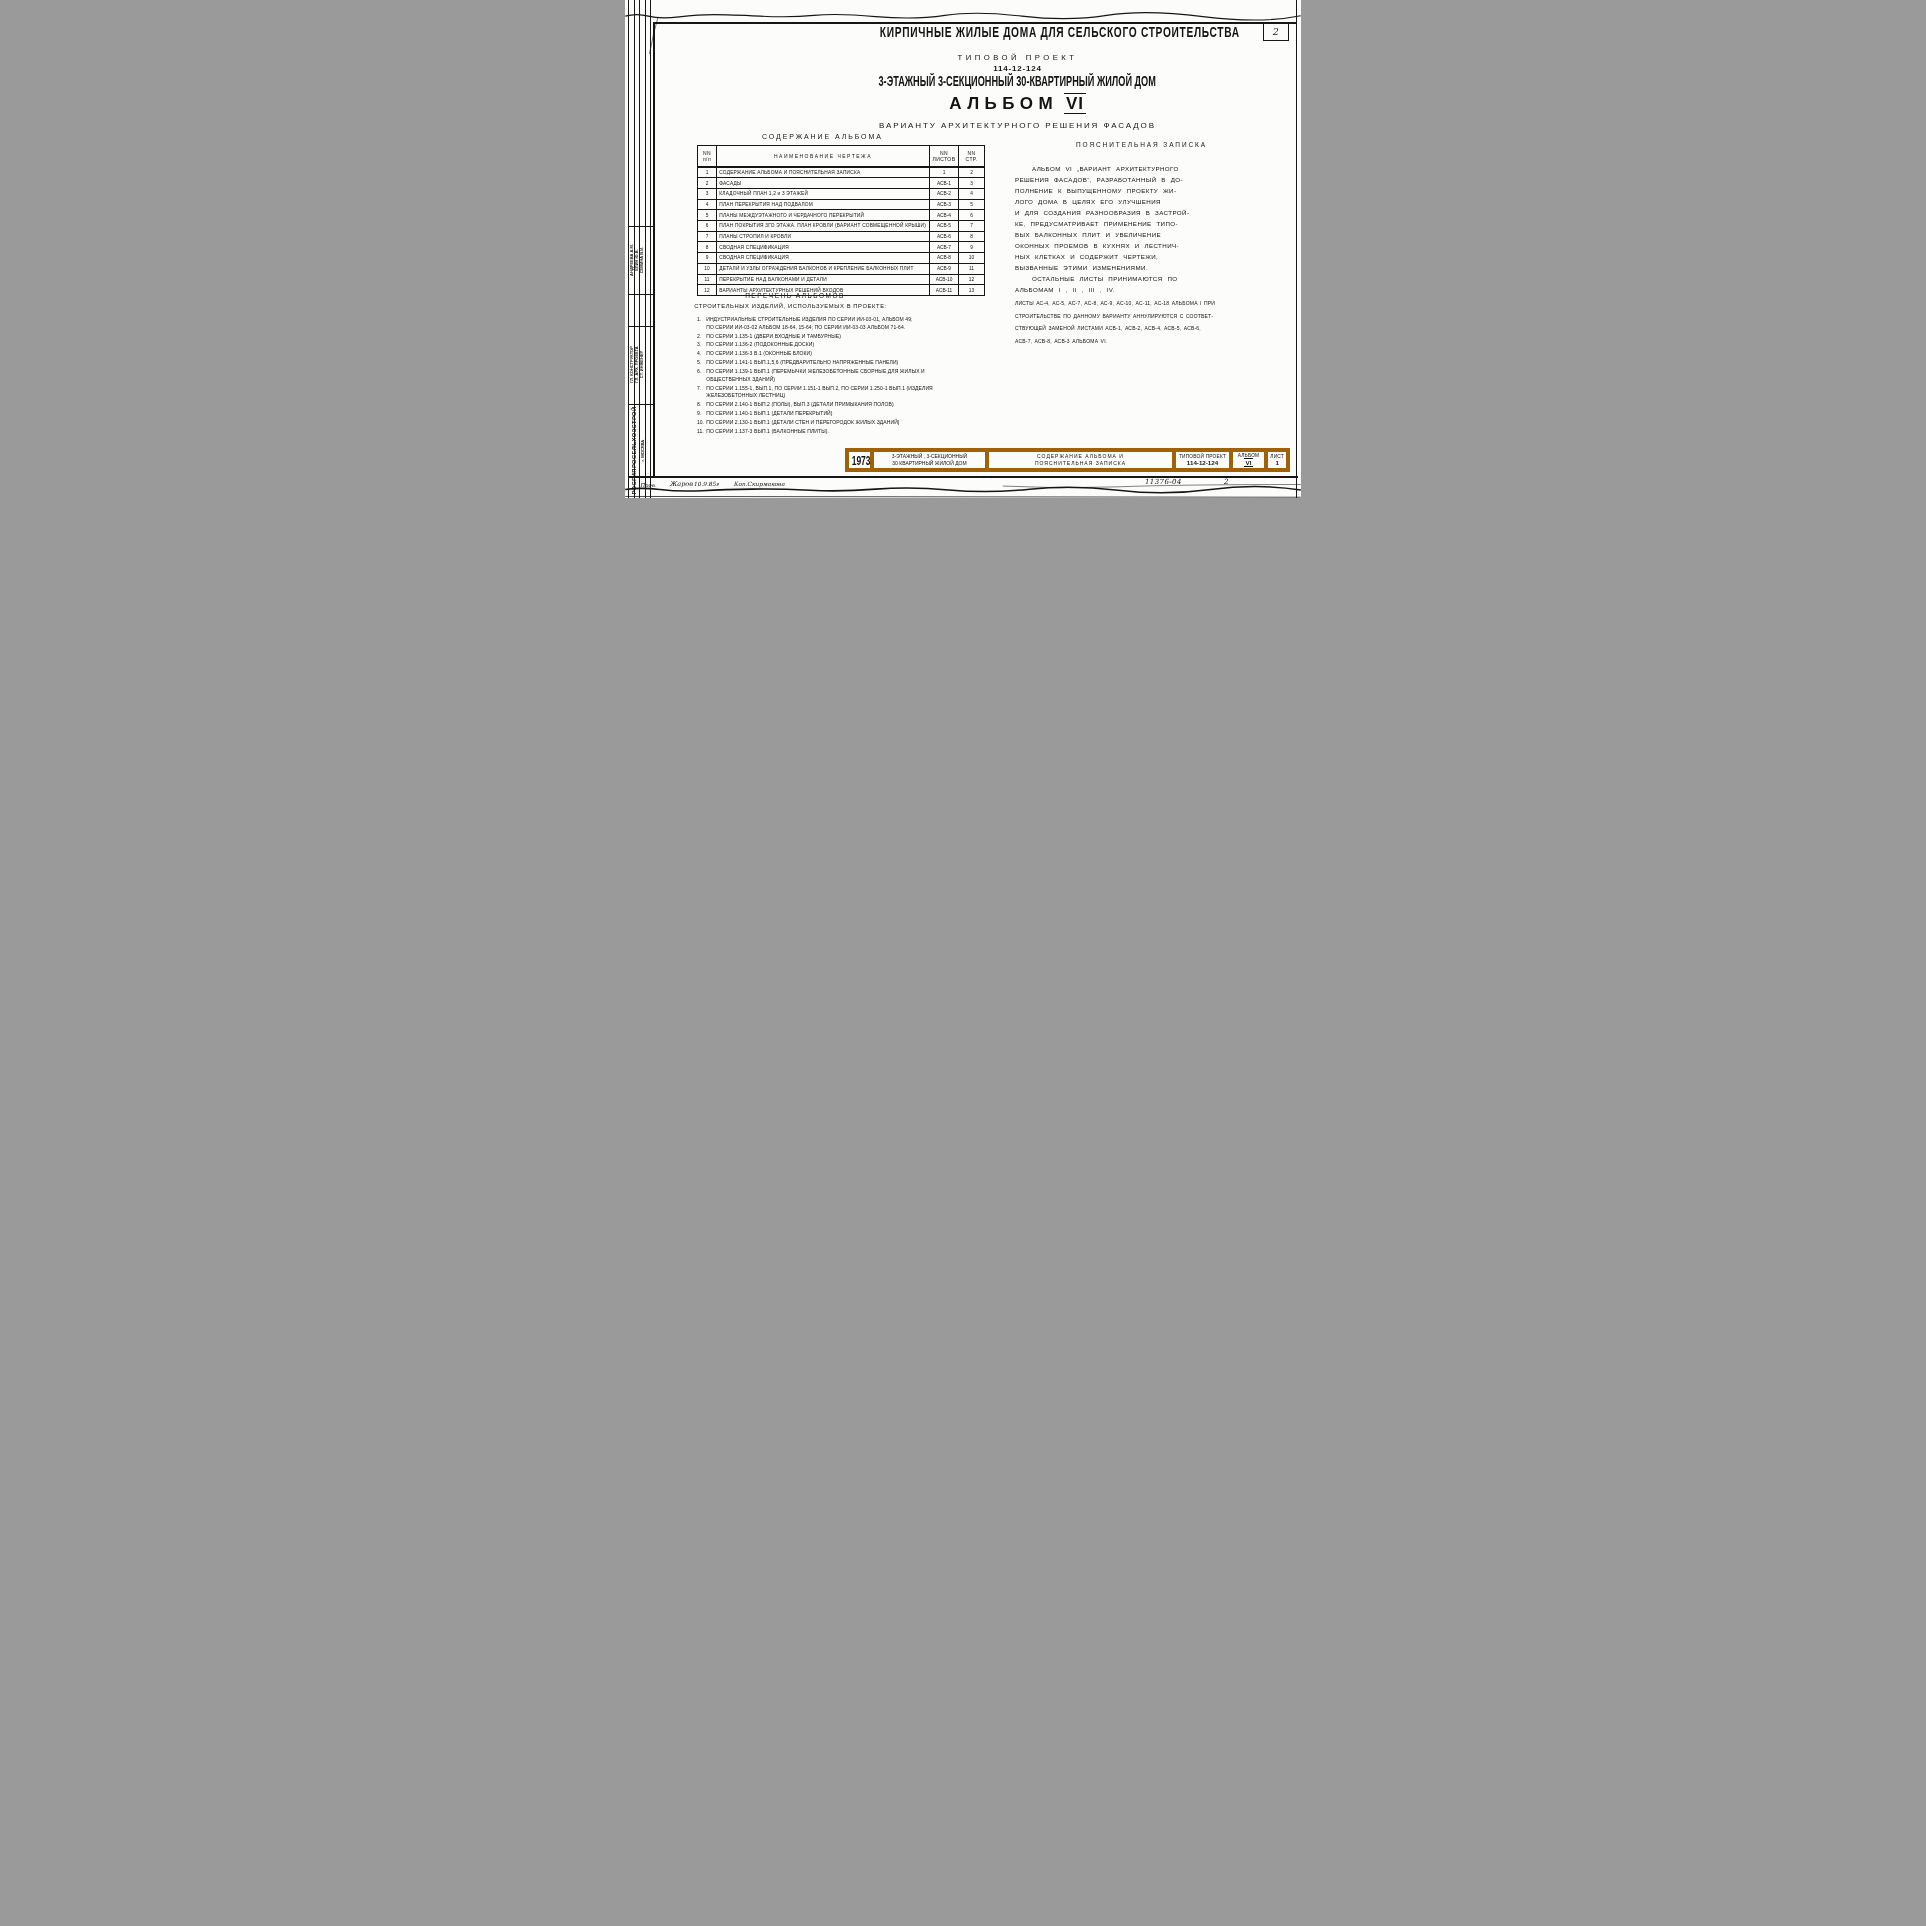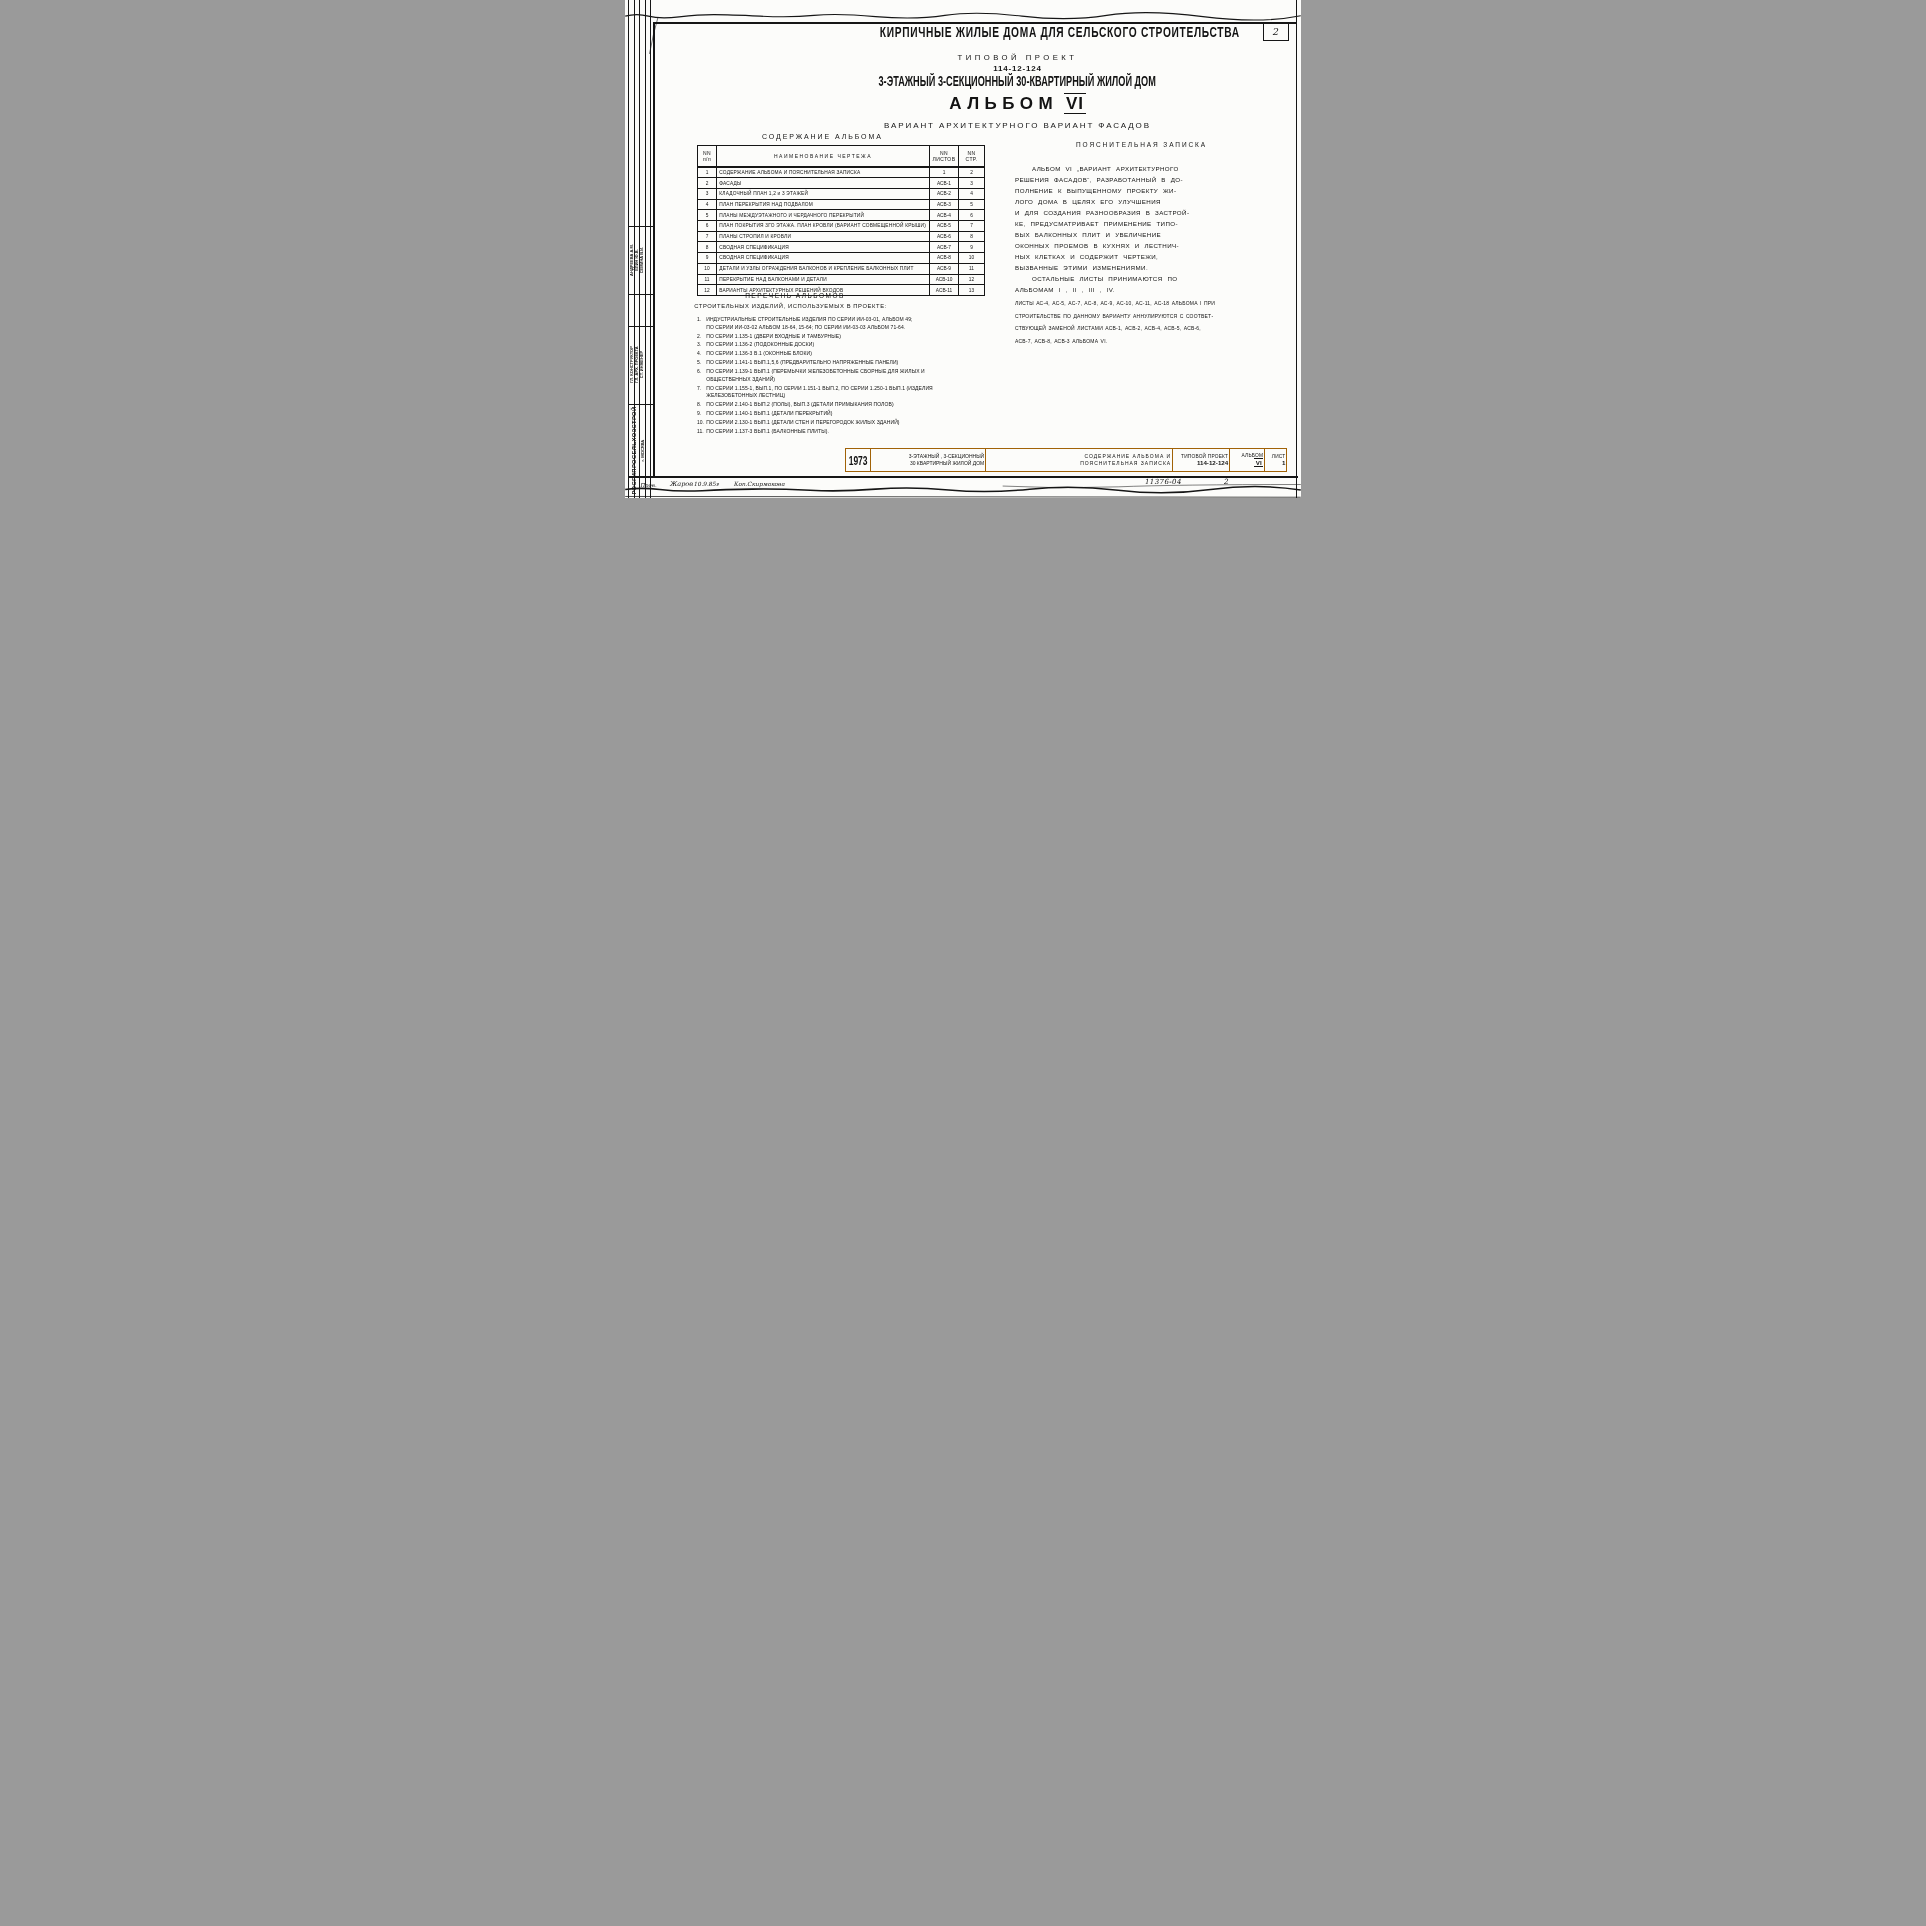--- a/index.html
+++ b/index.html
@@ -66,21 +66,21 @@
   #v-city { width:93px; height:5px; font-size:4.2px; }
 
   
   #corner-label { position:absolute; left:638px; top:22.3px; width:25.4px; height:17.7px;
                   display:flex; align-items:center; justify-content:center;
                   font-family:"DejaVu Serif", serif; font-style:italic; font-size:9.6px; }
 
   
   #stamp { position:absolute; left:220px; top:448px; width:441px; height:24px;
            border-collapse:collapse; table-layout:fixed; border:1.5px solid #161616; }
-  #stamp td { border:1px solid #a16207; text-align:right; vertical-align:middle; padding:0 0.8px; }
+  #stamp td { border:4px solid #a16207; text-align:center; vertical-align:middle; padding:0 0.8px; }
   #stamp .year { font-size:10px; font-weight:bold; }
   #stamp .two-line { font-size:5px; line-height:1.5; white-space:pre-line; }
   #stamp .st-title { letter-spacing:1px; }
   #stamp .small-lbl { display:block; font-size:4.8px; letter-spacing:0.2px; }
   #stamp .big-val { display:inline-block; font-size:6.2px; font-weight:bold; margin-top:0.4px; }
   #stamp .roman { border-top:1px solid #161616; border-bottom:1px solid #161616; padding:0 1.5px; }
 
   .hand { font-family:"DejaVu Serif", serif; font-style:italic; }
   .hw { position:absolute; }
   #hw-prov { left:15.4px;  top:482px; font-size:5.4px; }
@@ -134,21 +134,21 @@
   <div class="hline" style="left:638px; top:40px; width:26px; height:1.2px;"></div>
   <div id="corner-label">2</div>
 
   <div class="head-row" id="main-title"><span class="cond">КИРПИЧНЫЕ ЖИЛЫЕ ДОМА ДЛЯ СЕЛЬСКОГО СТРОИТЕЛЬСТВА</span></div>
   <div class="head-row" id="subtitle1">ТИПОВОЙ ПРОЕКТ</div>
   <div class="head-row" id="project-number">114-12-124</div>
   <div class="head-row" id="subtitle2"><span class="cond">3-ЭТАЖНЫЙ  3-СЕКЦИОННЫЙ  30-КВАРТИРНЫЙ ЖИЛОЙ ДОМ</span></div>
   <div class="head-row" id="album-line">
     <span class="lbl">АЛЬБОМ</span><span class="num">VI</span>
   </div>
-  <div class="head-row" id="subtitle3">ВАРИАНТ АРХИТЕКТУРНОГО ВАРИАНТ ФАСАДОВ</div>
+  <div class="head-row" id="subtitle3">ВАРИАНТУ АРХИТЕКТУРНОГО РЕШЕНИЯ ФАСАДОВ</div>
 
   <div id="contents-heading">СОДЕРЖАНИЕ АЛЬБОМА</div>
   <table id="contents-table">
     <colgroup>
         <col style="width:19px">
         <col style="width:213px">
         <col style="width:29px">
         <col style="width:26px">
       </colgroup>
     <thead>

